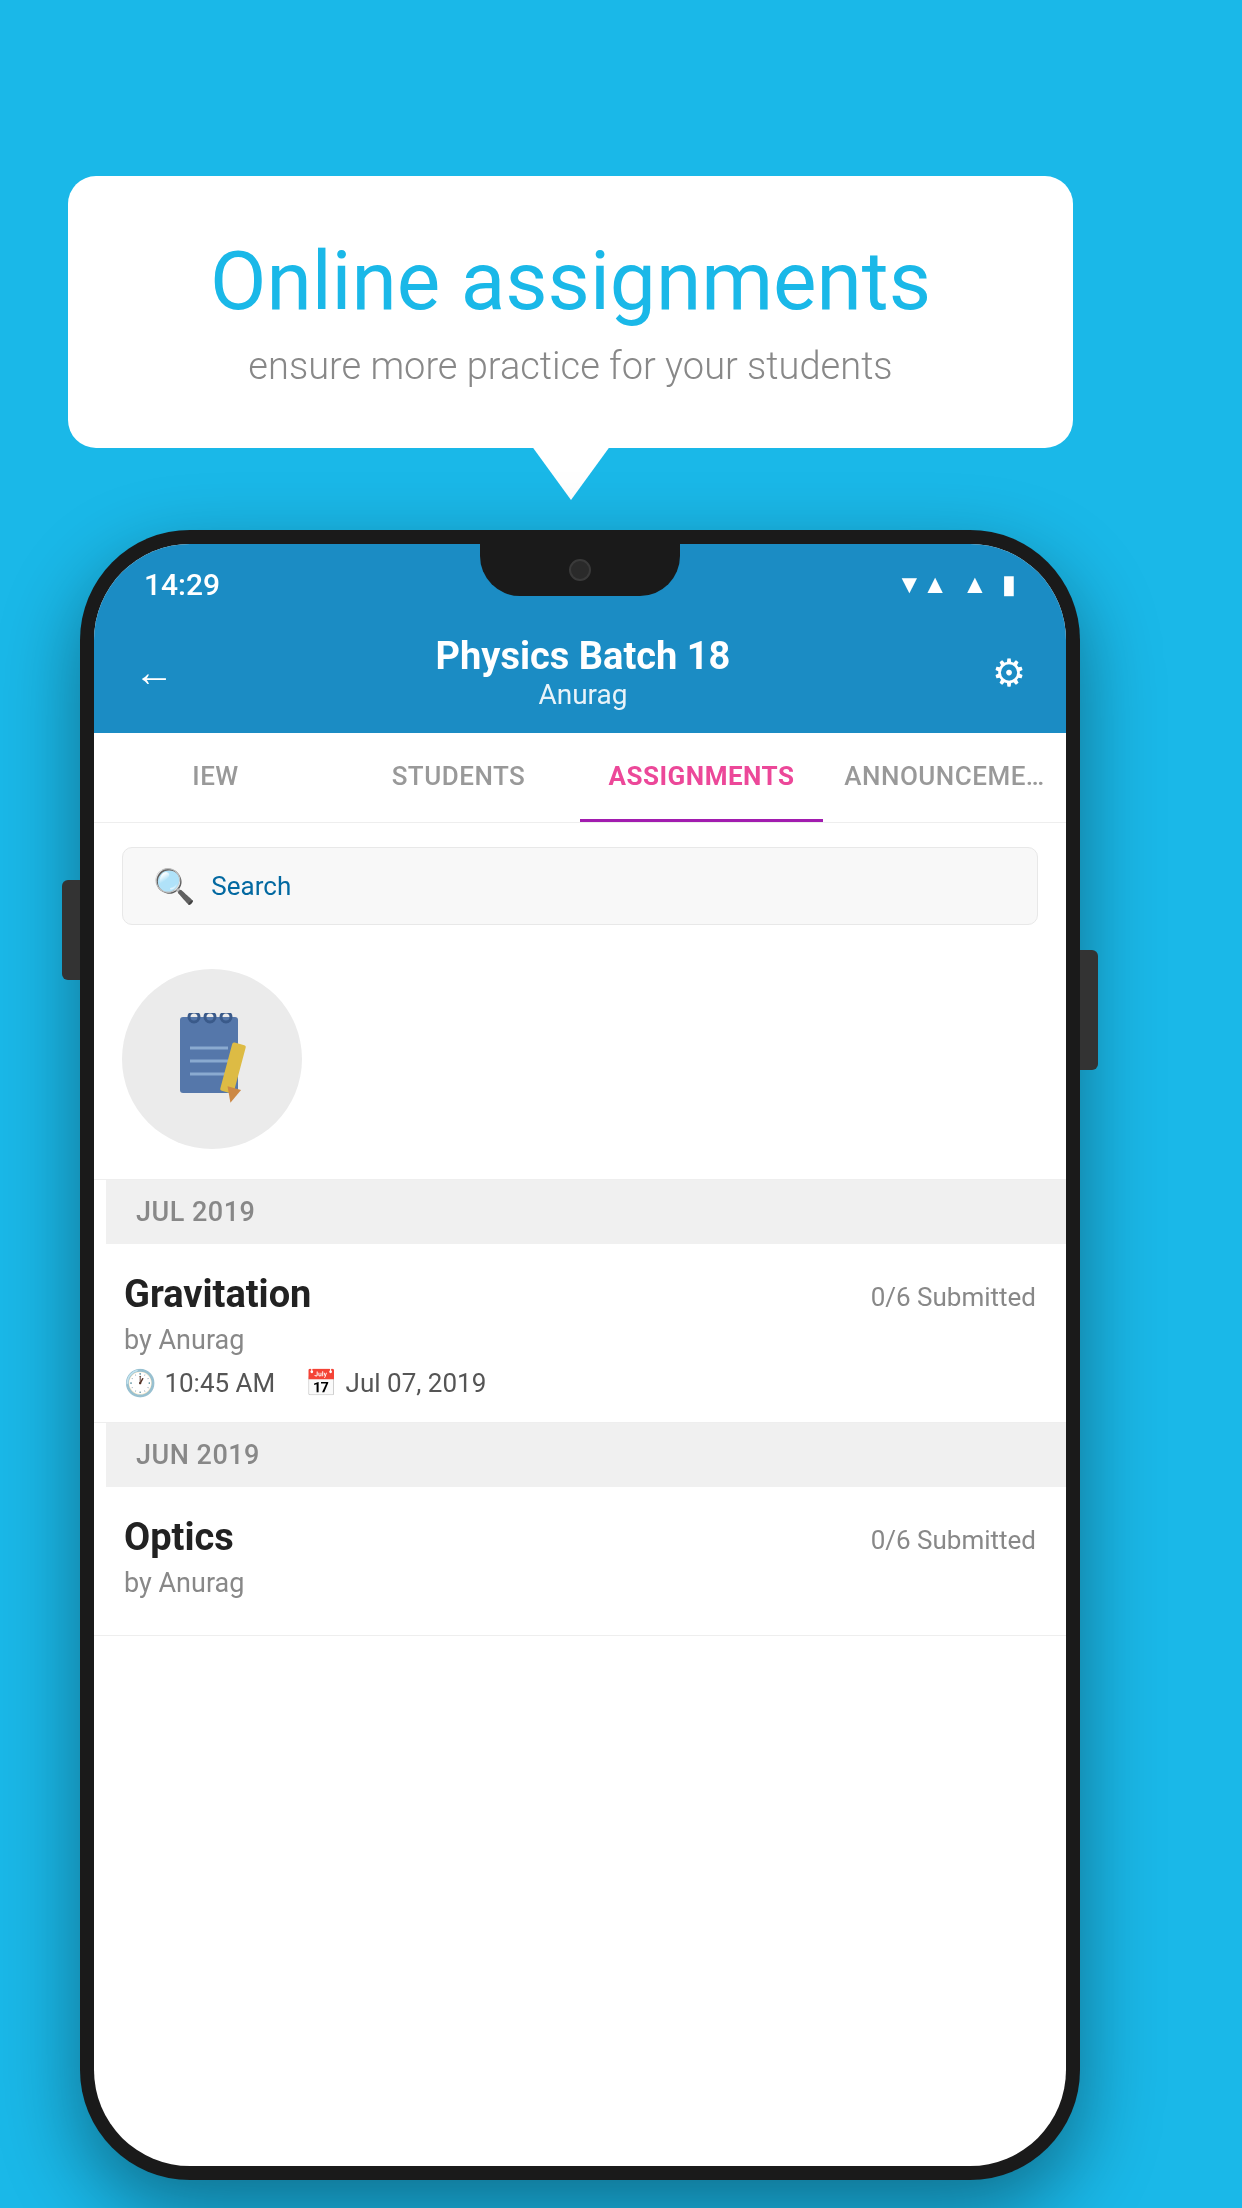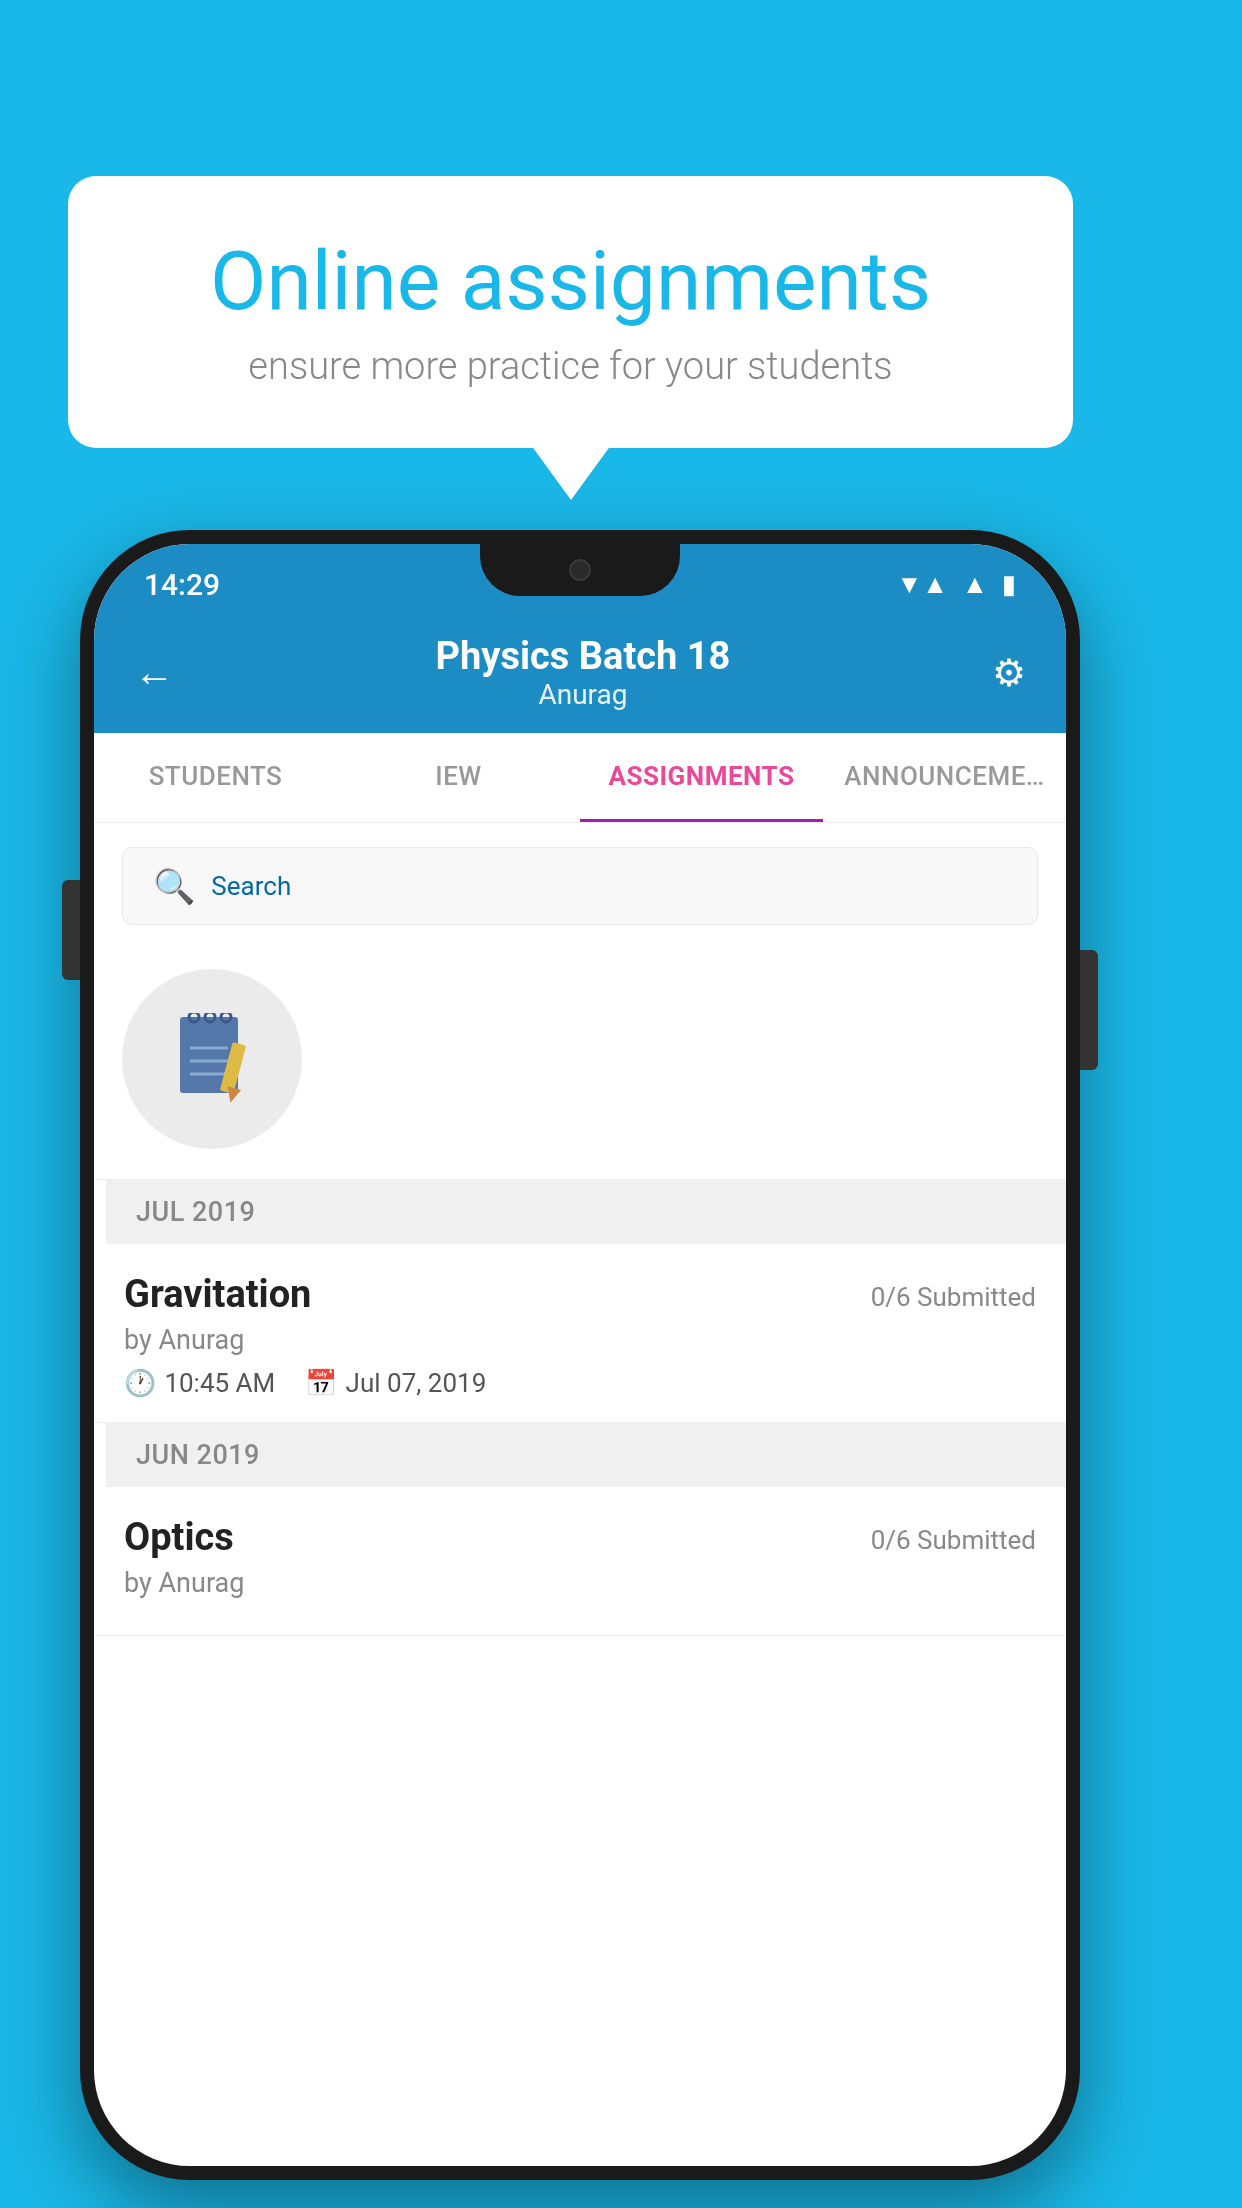--- a/index.html
+++ b/index.html
@@ -378,22 +378,22 @@
       <div class="app-header">
         <span class="header-back">←</span>
         <div class="header-center">
           <div class="header-title">Physics Batch 18</div>
           <div class="header-subtitle">Anurag</div>
         </div>
         <span class="header-settings">⚙</span>
       </div>
 
       <div class="tabs-bar">
+        <div class="tab-item">IEW</div>
         <div class="tab-item">STUDENTS</div>
-        <div class="tab-item">IEW</div>
         <div class="tab-item active">ASSIGNMENTS</div>
         <div class="tab-item">ANNOUNCEME…</div>
       </div>
 
       <div class="search-bar">
         <span class="search-icon-char">🔍</span>
         <span class="search-placeholder">Search</span>
       </div>
 
       <div class="promo-section">

